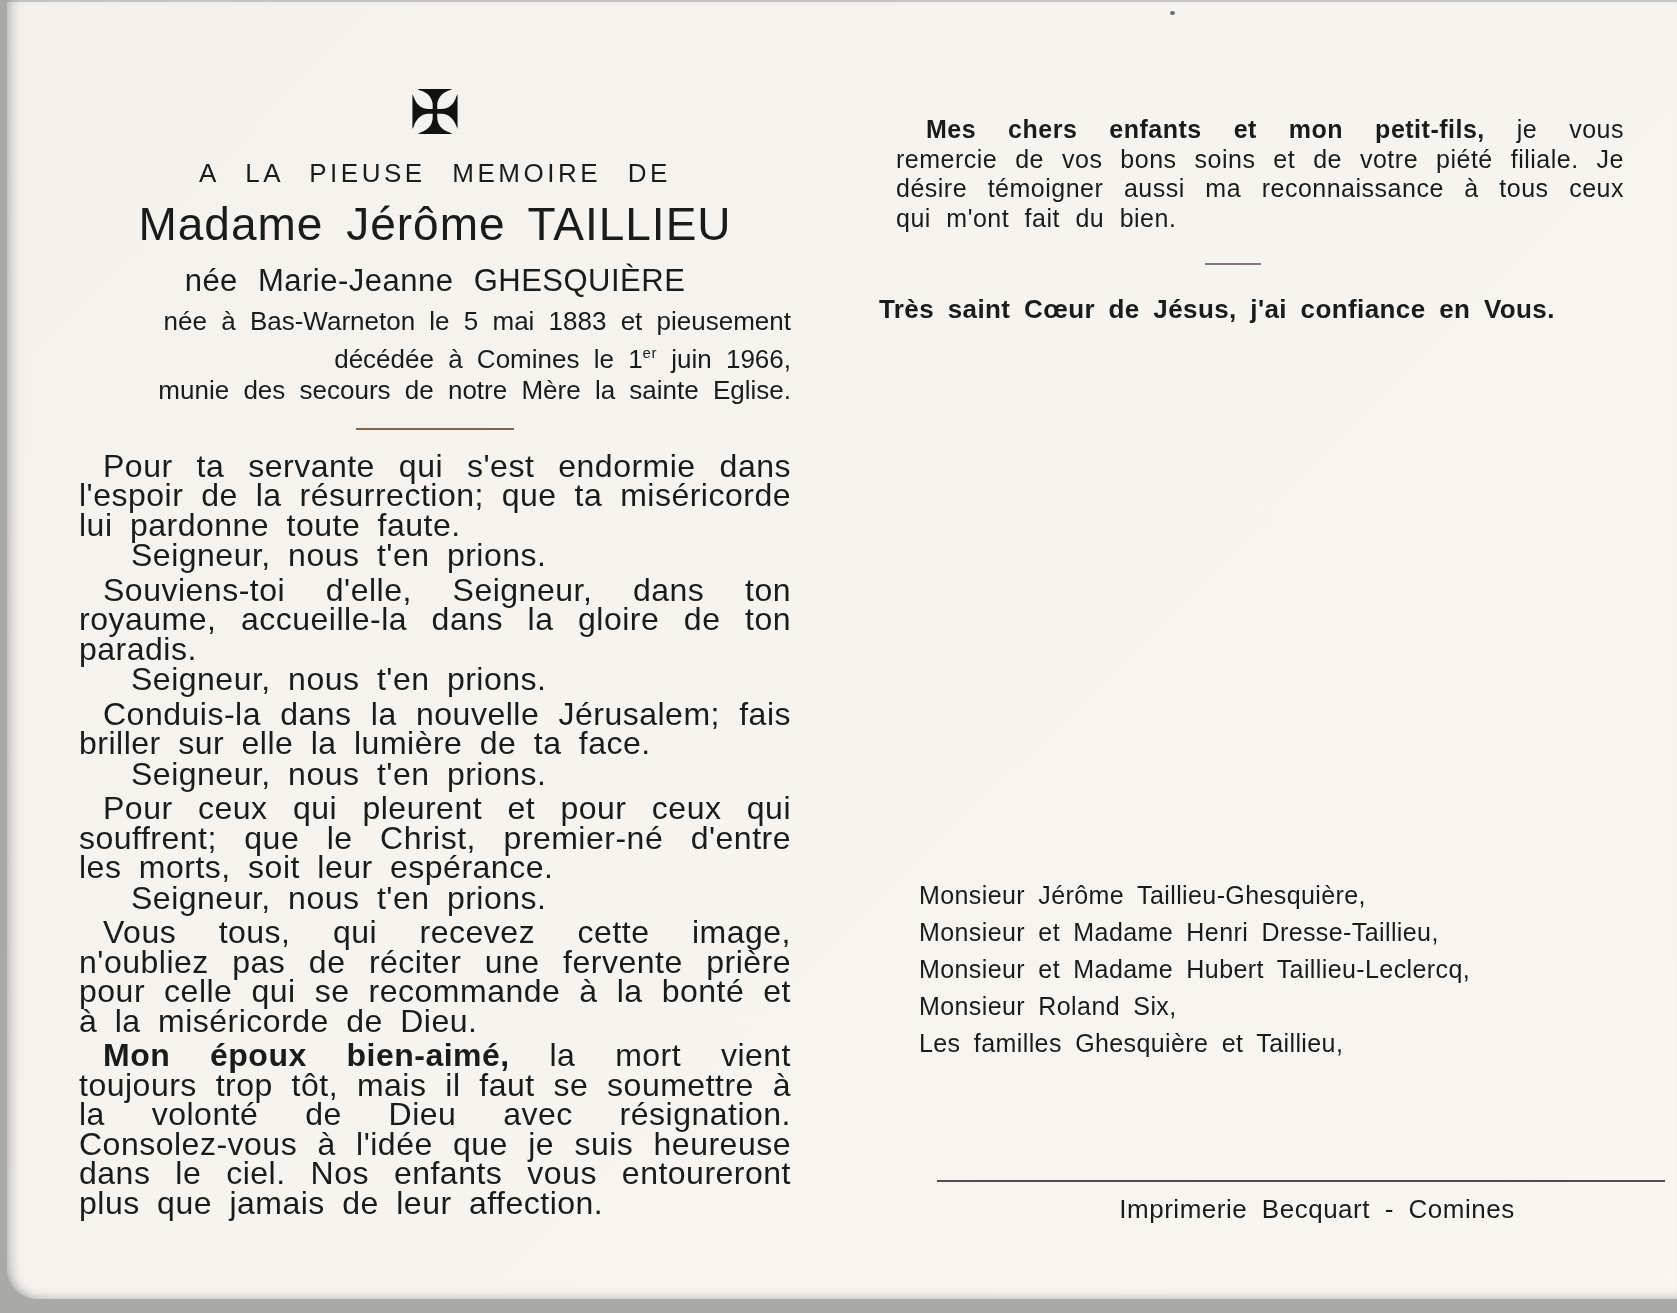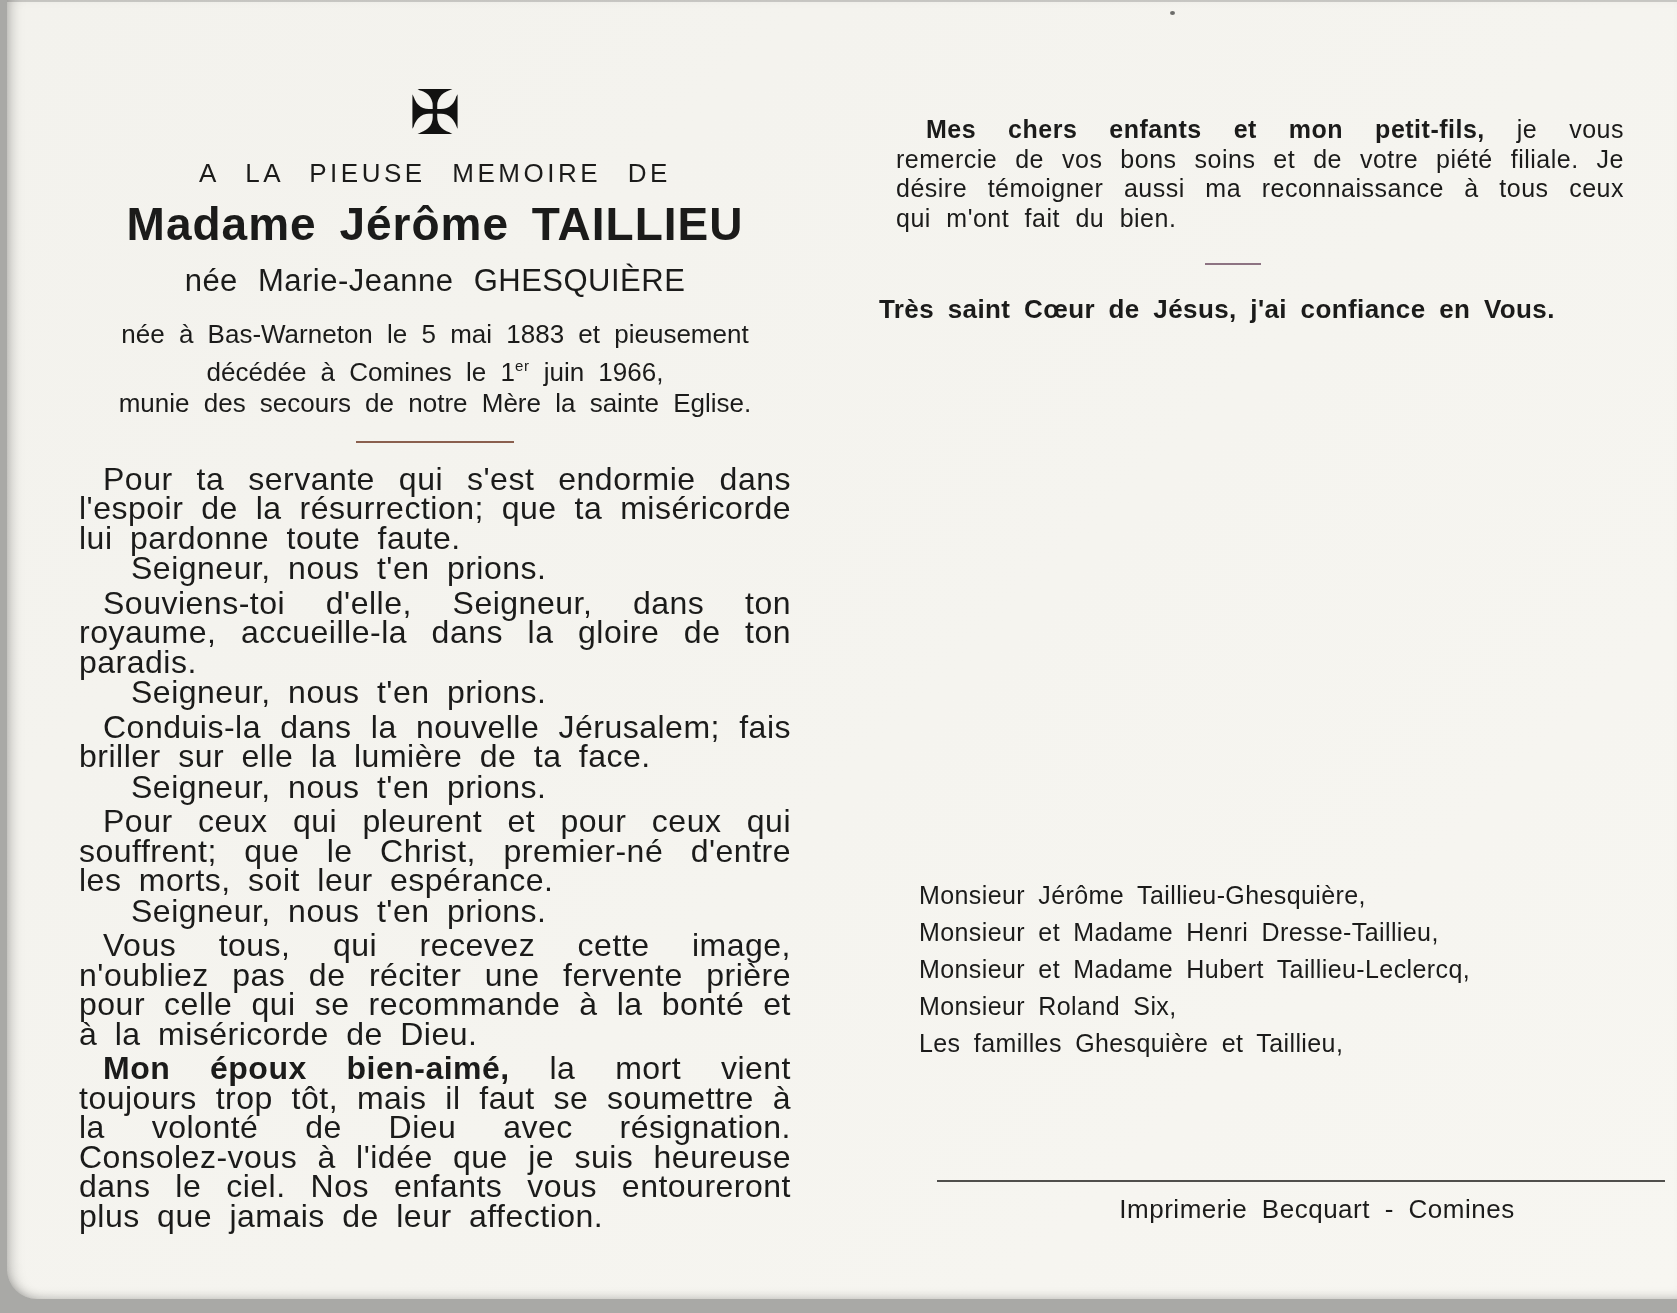--- a/index.html
+++ b/index.html
@@ -68,32 +68,31 @@
     font-size: 26px;
     letter-spacing: 3.5px;
     word-spacing: 16px;
   }
   .name {
     margin-top: 8px;
     text-align: center;
     font-size: 46px;
     letter-spacing: 1px;
     word-spacing: 9px;
-    font-weight: bold;
   }
   .nee {
     margin-top: 12px;
     text-align: center;
     font-size: 31px;
     letter-spacing: 0.5px;
     word-spacing: 11px;
   }
   .details {
-    margin-top: 20px;
-    text-align: center;
+    margin-top: 7px;
+    text-align: right;
     font-size: 26px;
     line-height: 31px;
     word-spacing: 7px;
   }
   .details sup {
     font-size: 0.58em;
     vertical-align: super;
     letter-spacing: 0.5px;
   }
   .divider-left {

